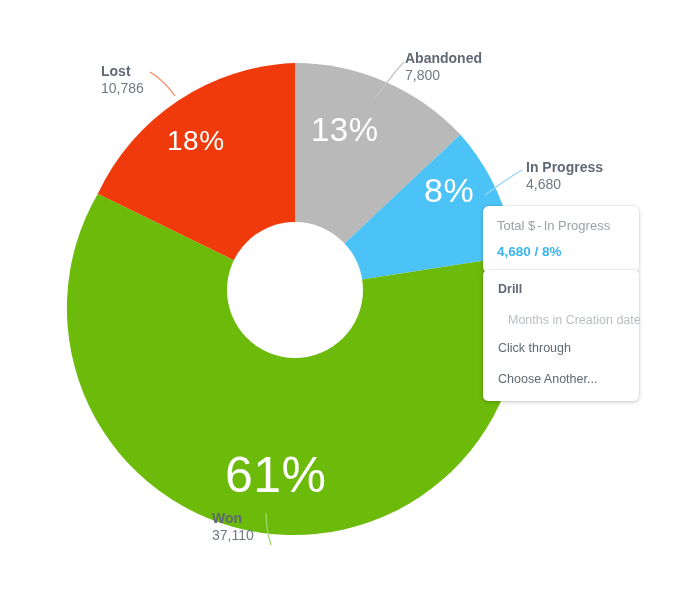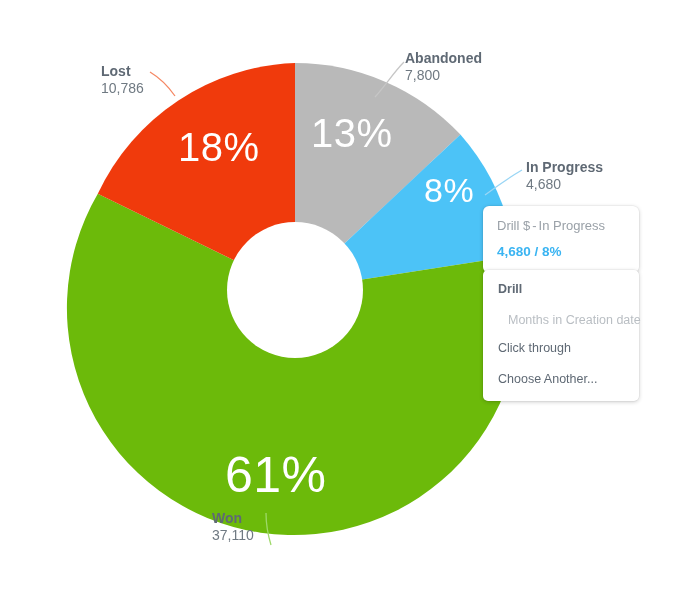--- a/index.html
+++ b/index.html
@@ -34,24 +34,24 @@
   
   .slice-pct {
     position: absolute;
     color: #ffffff;
     font-weight: 400;
     letter-spacing: 0.5px;
     white-space: nowrap;
     pointer-events: none;
     text-align: center;
   }
-  .pct-abandoned { font-size: 40px; left: 311px; top: 111px; }
+  .pct-abandoned { font-size: 33px; left: 311px; top: 111px; }
   .pct-inprogress { font-size: 34px; left: 424px; top: 171px; }
   .pct-won { font-size: 50px; left: 225px; top: 414px; margin-top: 32px; }
-  .pct-lost { font-size: 40px; left: 178px; top: 125px; text-align: right; }
+  .pct-lost { font-size: 28px; left: 167px; top: 125px; text-align: right; }
 
   
   .callout {
     position: absolute;
     color: #66707a;
     font-size: 14px;
     line-height: 17px;
     white-space: nowrap;
   }
   .callout .cl-name { display: block; font-weight: bold; color: #5f6974; }
@@ -176,21 +176,21 @@
     <span class="cl-val">37,110</span>
   </div>
 
   <div class="callout callout-lost">
     <span class="cl-name">Lost</span>
     <span class="cl-val">10,786</span>
   </div>
 
   <div id="tooltip">
     <div class="tt-head">
-      <span>Drill $</span><span class="tt-sep">-</span><span>In Progress</span>
+      <span>Total $</span><span class="tt-sep">-</span><span>In Progress</span>
     </div>
     <div class="tt-value" style="color: rgb(58, 180, 242); margin-top: 8px;">4,680 / 8%</div>
   </div>
 
   <div id="drill-menu">
     <div class="dm-title">Drill</div>
     <div class="dm-item indent-1">Months in Creation date</div>
     <div class="dm-item">Click through</div>
     <div class="dm-item spaced">Choose Another...</div>
   </div>

